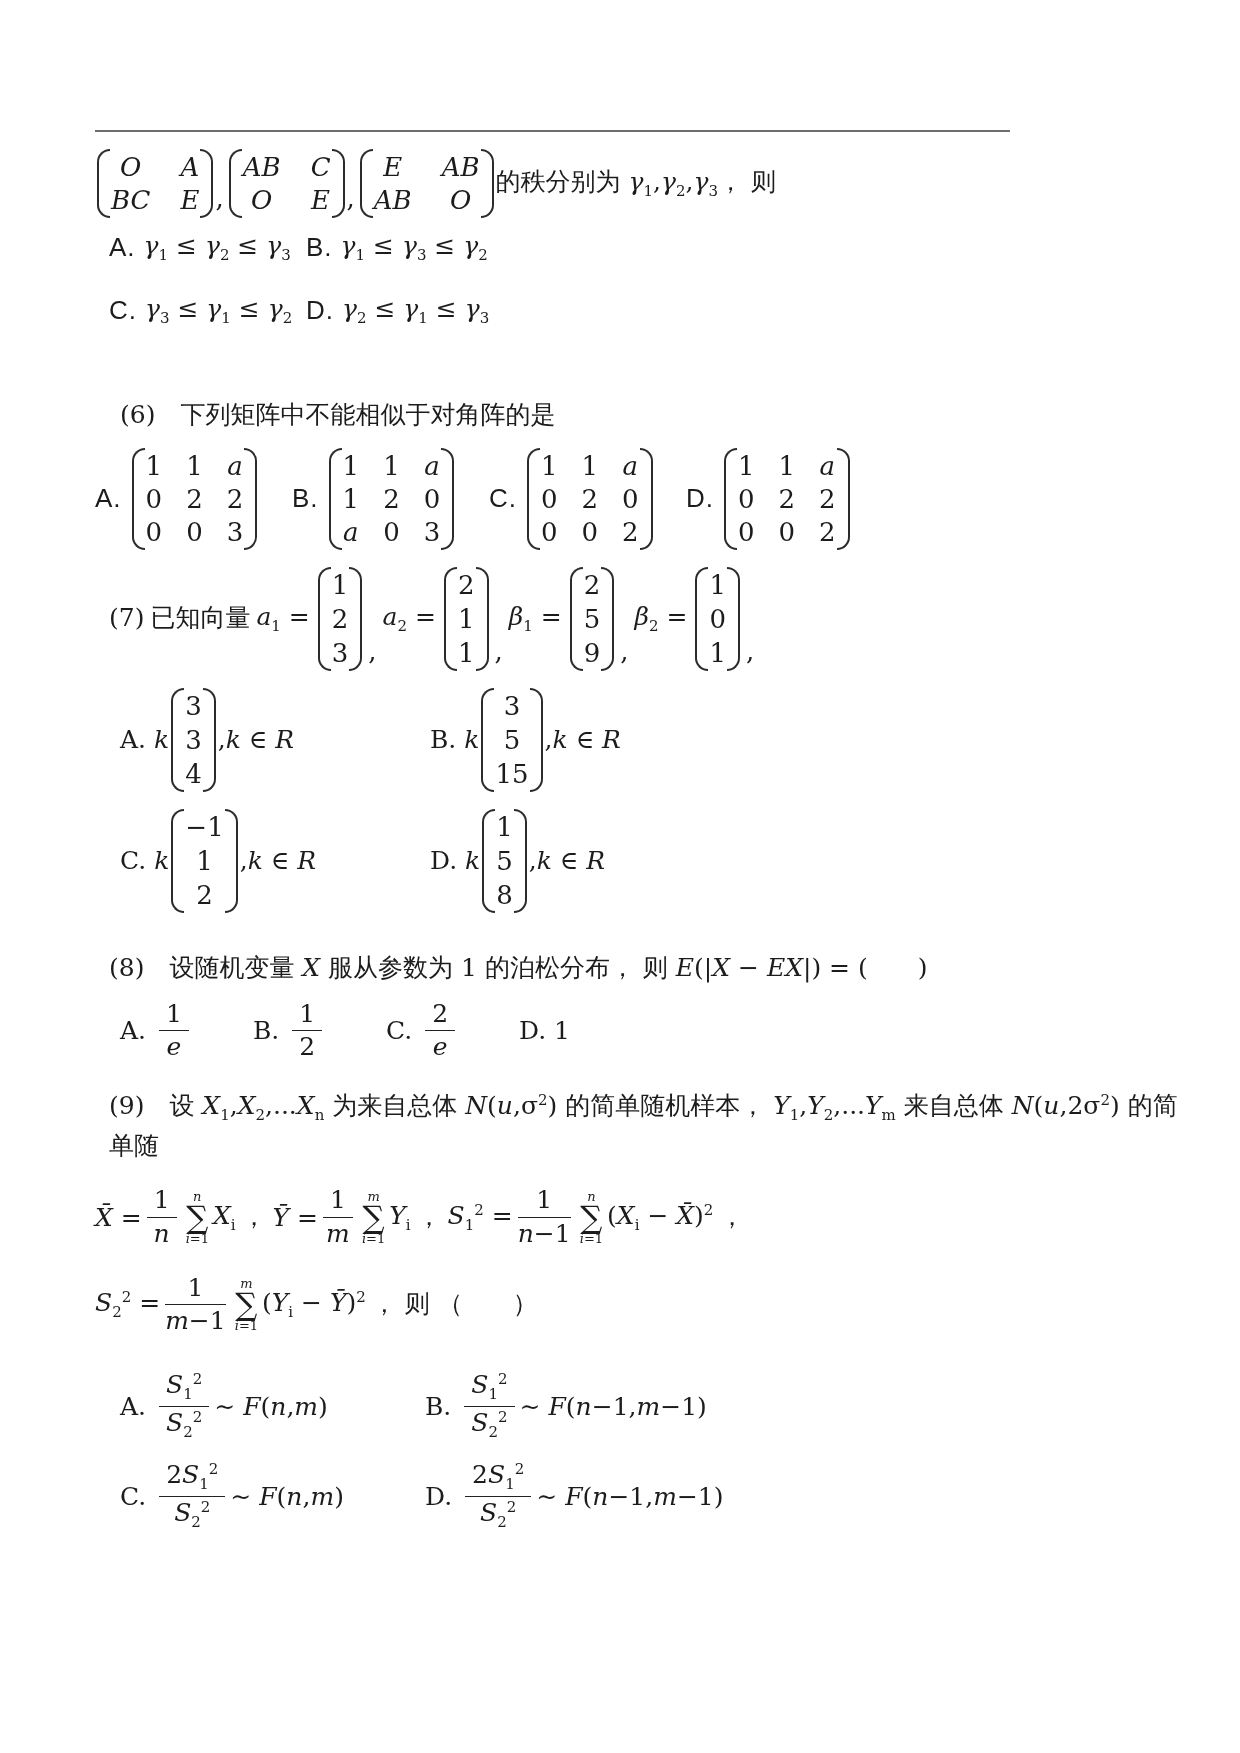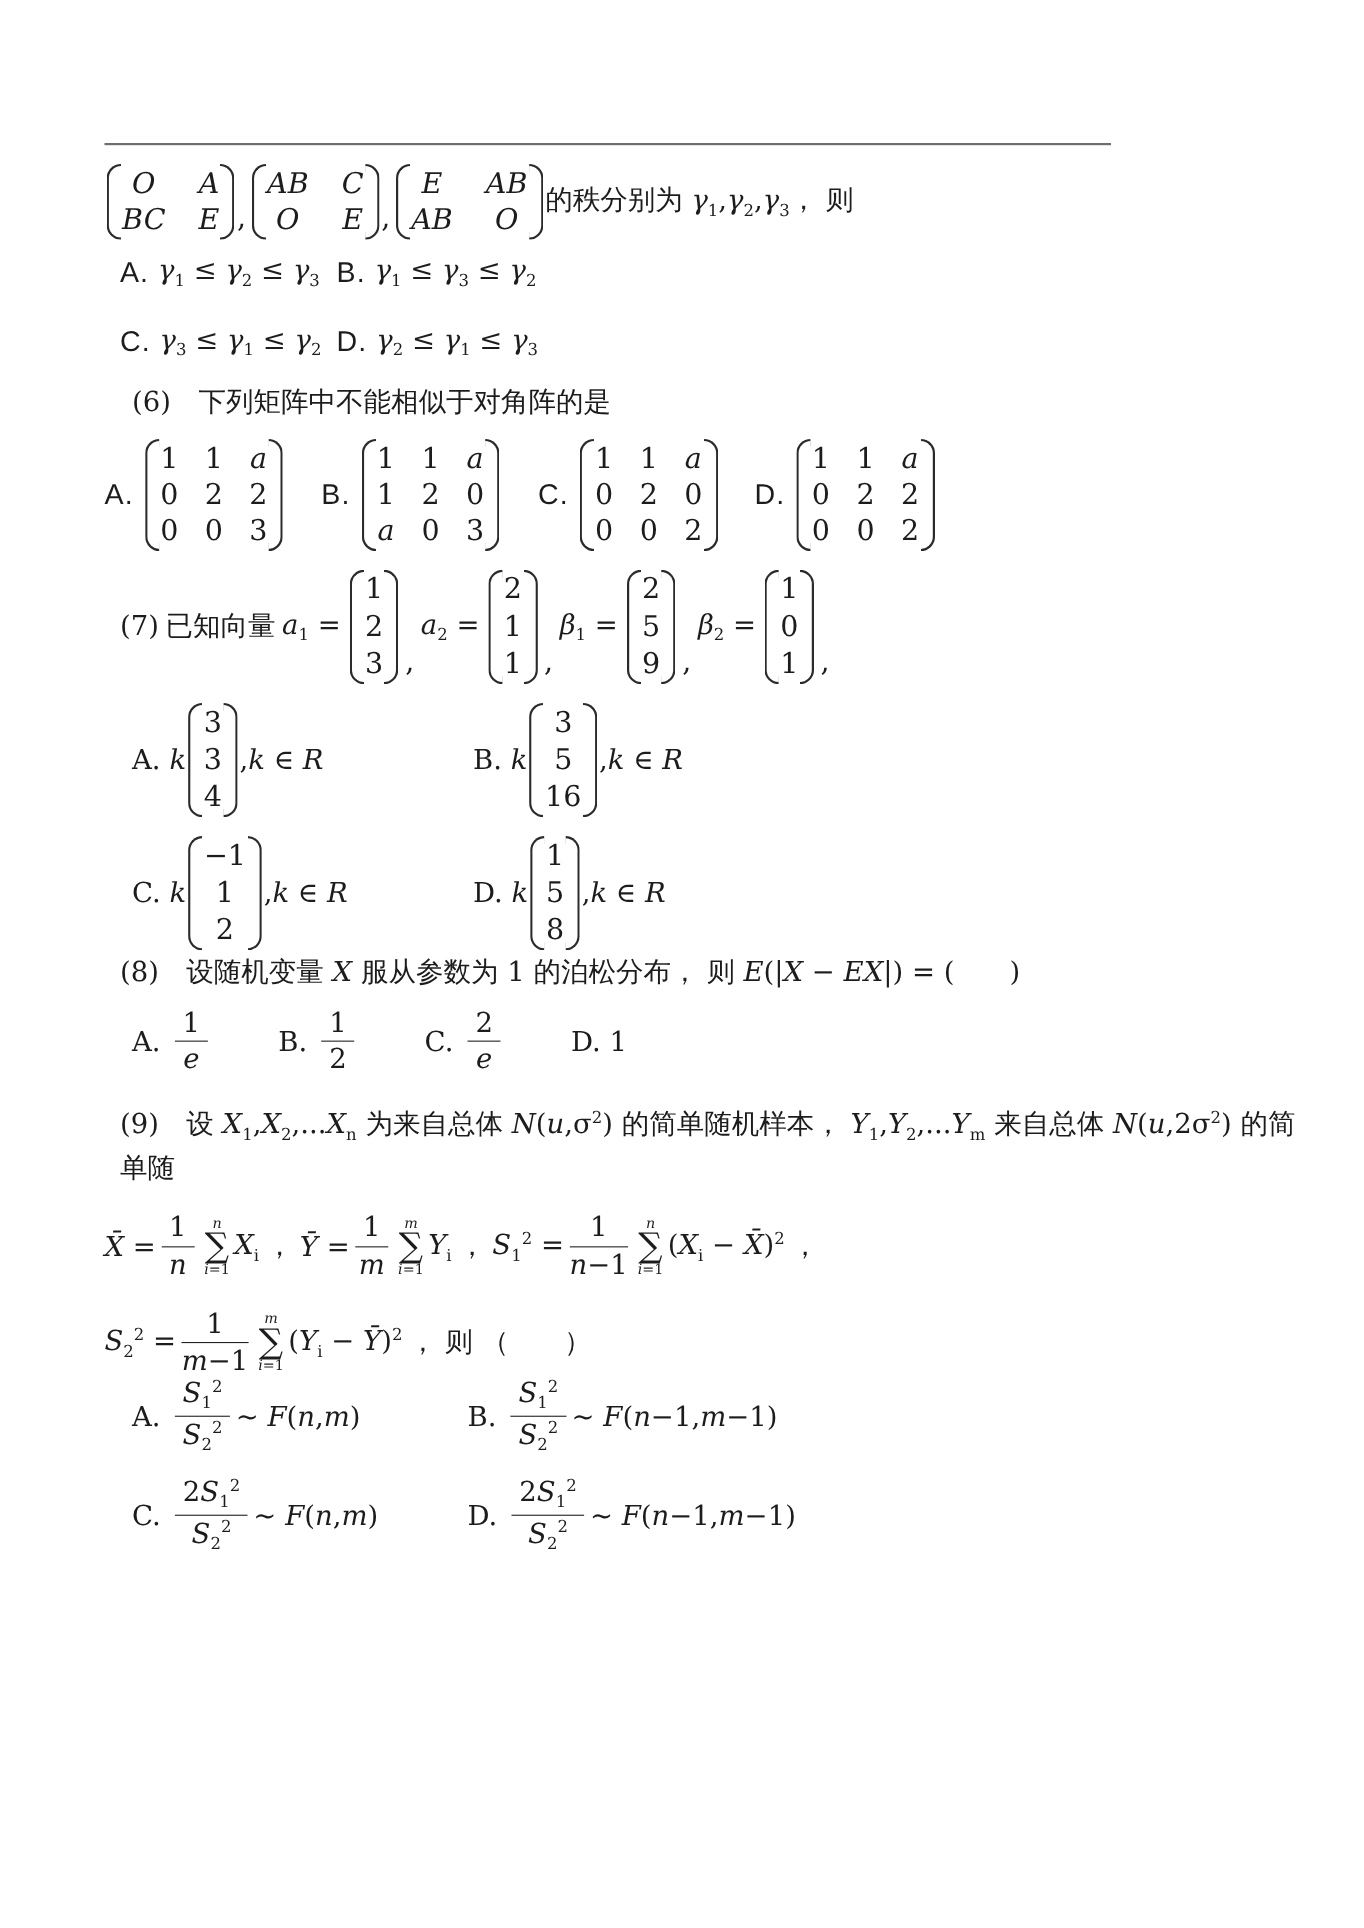--- a/index.html
+++ b/index.html
@@ -53,21 +53,21 @@
   .sum .lim{font-size:13px;}
   .sum .sig{font-size:31px;line-height:.95;}
 
   .eq{display:inline-flex;align-items:center;}
   sub{font-size:.6em;}
   sup{font-size:.6em;}
   i{font-style:italic;}
 
   .mt12{margin-top:12px;} .mt15{margin-top:15px;} .mt18{margin-top:18px;}
   .mt20{margin-top:20px;} .mt25{margin-top:25px;} .mt30{margin-top:30px;}
-  .mt35{} .mt45{margin-top:20px;}
+  .mt35{margin-top:35px;} .mt45{margin-top:69px;}
   .ind{margin-left:14px;} .ind2{margin-left:25px;}
   .wrapline{display:flex;align-items:center;flex-wrap:wrap;}
   .gap6 > *{margin-right:6px;}
 </style>
 </head>
 <body>
 
 <div class="page">
   <div class="rule"></div>
 
@@ -247,21 +247,21 @@
         </span>
         <span>,<i>k</i> ∈ <i>R</i></span>
       </div>
       <div class="opt">
         <span class="lab serlab">B.</span>
         <span><i>k</i></span>
         <span class="mat">
           <span class="mgrid mg1">
             <span class="cell">3</span>
             <span class="cell">5</span>
-            <span class="cell">16</span>
+            <span class="cell">15</span>
           </span>
         </span>
         <span>,<i>k</i> ∈ <i>R</i></span>
       </div>
     </div>
     <div class="optrow mt15 ind2">
       <div class="opt w310">
         <span class="lab serlab">C.</span>
         <span><i>k</i></span>
         <span class="mat">

